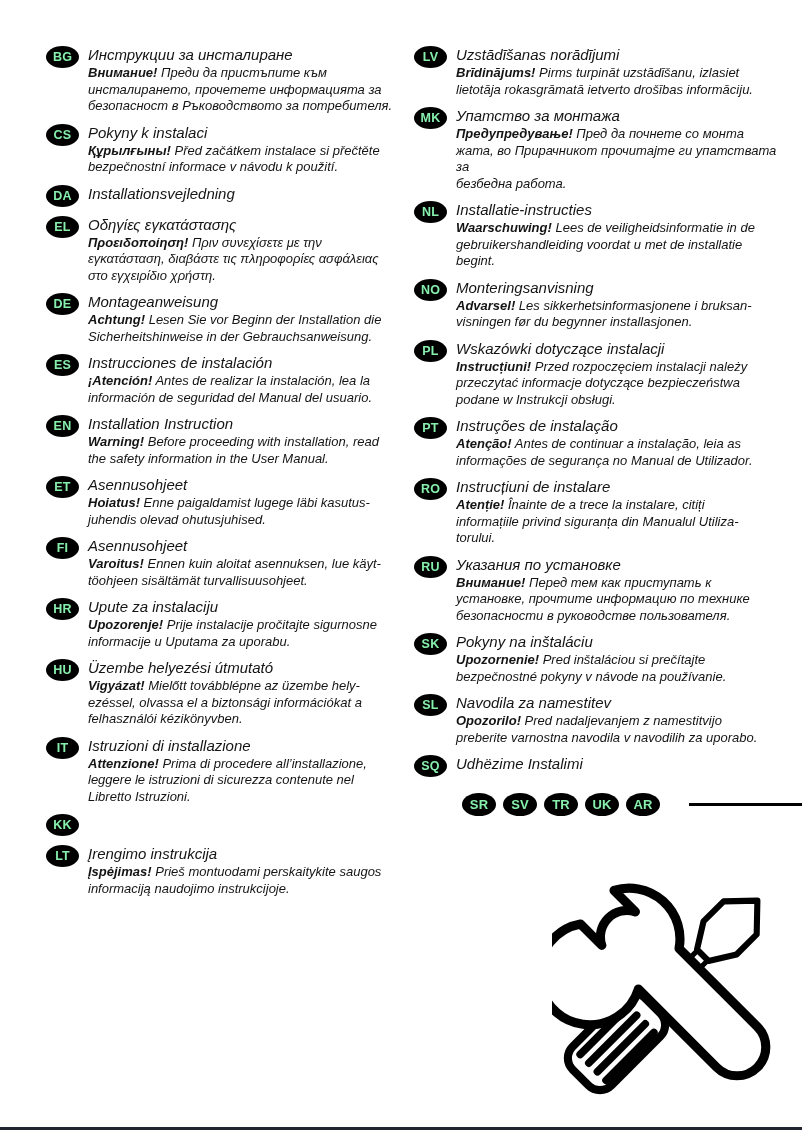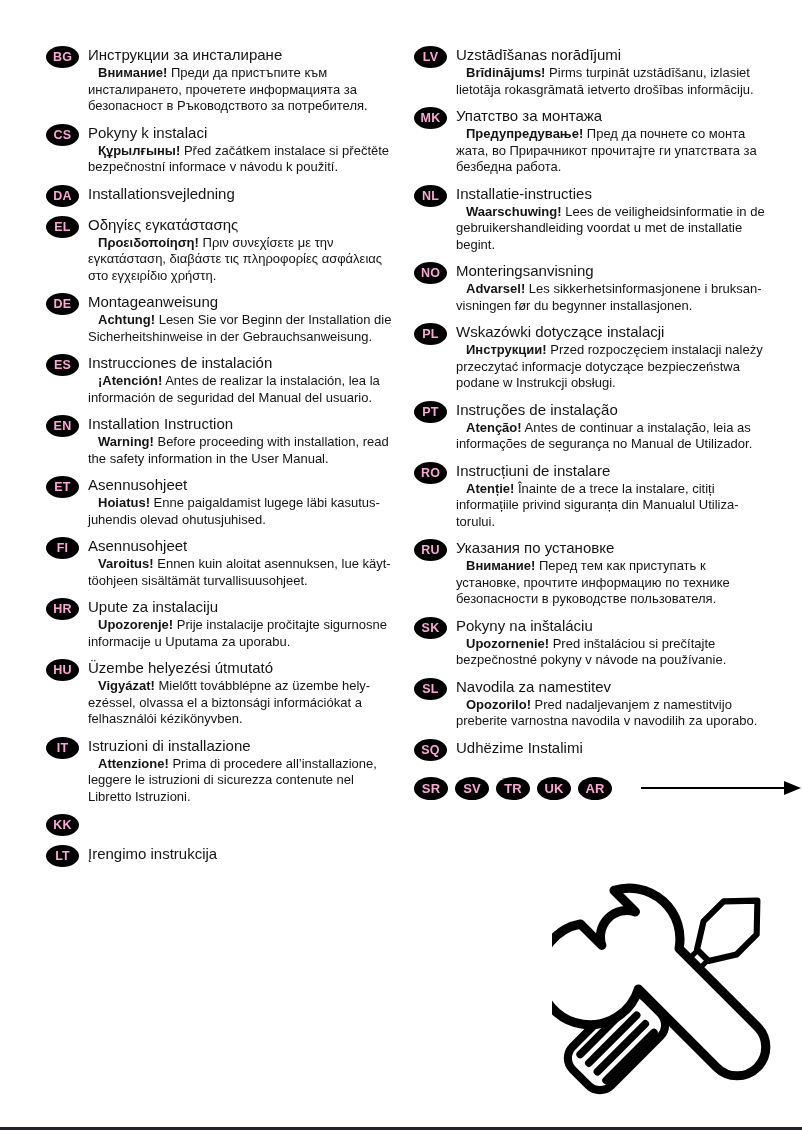--- a/index.html
+++ b/index.html
@@ -13,30 +13,30 @@
     overflow:hidden;
   }
   .columns{position:absolute;left:46px;top:45px;display:flex;align-items:flex-start;}
   .col{display:block;}
   .col-left{width:354px;margin-right:14px;}
   .col-right{width:372px;}
   .section{display:flex;margin-bottom:8px;}
   .badge{
     flex:0 0 33px;width:33px;height:22px;
     background:#000;border-radius:50%;
-    color:#f9a8d4;font-weight:bold;font-size:12.5px;letter-spacing:.2px;
+    color:#86efac;font-weight:bold;font-size:12.5px;letter-spacing:.2px;
     display:flex;align-items:center;justify-content:center;
     margin:1px 9px 0 0;
   }
   .badge-sm{flex:0 0 34px;width:34px;height:23px;margin:0 7px 0 0;font-size:13px;}
-  .texts{flex:1;min-width:0;}
+  .texts{flex:1;min-width:0;font-style:italic;}
   .sec-title{font-size:15px;line-height:19px;white-space:pre-line;}
   .sec-body{margin:1px 0 0;font-size:13px;line-height:16.5px;white-space:pre-line;}
-  .warn{font-weight:bold;margin-left:10px;}
-  .extra-row{display:flex;align-items:center;margin-top:16px;}
+  .warn{font-weight:bold;}
+  .extra-row{display:flex;align-items:center;margin-top:16px;margin-left:48px;}
   .arrow{flex:0 0 auto;display:flex;align-items:center;margin-left:22px;width:160px;}
   .arrow-line{flex:1;height:2.5px;background:#000;}
   .arrow-head{
     width:0;height:0;flex:0 0 auto;
     border-left:17px solid #000;
     border-top:7.5px solid transparent;
     border-bottom:7.5px solid transparent;
   }
   .tools-wrap{position:absolute;left:552px;top:862px;width:244px;height:244px;}
   .footer-rule{position:absolute;left:0;width:802px;top:1127px;height:3px;background:#202531;}
@@ -174,20 +174,22 @@
           <span class="badge">
             <span class="badge-label">KK</span>
           </span>
         </div>
         <div class="section">
           <span class="badge">
             <span class="badge-label">LT</span>
           </span>
           <div class="texts">
             <div class="sec-title">Įrengimo instrukcija</div>
+            <p class="sec-body"><b class="warn">Įspėjimas!</b><span class="rest"> Prieš montuodami perskaitykite saugos
+informaciją naudojimo instrukcijoje.</span></p>
           </div>
         </div>
       </div>
     <div class="col col-right" id="right-col">
 
     <div class="section">
           <span class="badge">
             <span class="badge-label">LV</span>
           </span>
           <div class="texts">
@@ -227,21 +229,21 @@
             <p class="sec-body"><b class="warn">Advarsel!</b><span class="rest"> Les sikkerhetsinformasjonene i bruksan-
 visningen før du begynner installasjonen.</span></p>
           </div>
         </div>
         <div class="section">
           <span class="badge">
             <span class="badge-label">PL</span>
           </span>
           <div class="texts">
             <div class="sec-title">Wskazówki dotyczące instalacji</div>
-            <p class="sec-body"><b class="warn">Инструкции!</b><span class="rest"> Przed rozpoczęciem instalacji należy
+            <p class="sec-body"><b class="warn">Instrucțiuni!</b><span class="rest"> Przed rozpoczęciem instalacji należy
 przeczytać informacje dotyczące bezpieczeństwa
 podane w Instrukcji obsługi.</span></p>
           </div>
         </div>
         <div class="section">
           <span class="badge">
             <span class="badge-label">PT</span>
           </span>
           <div class="texts">
             <div class="sec-title">Instruções de instalação</div>

